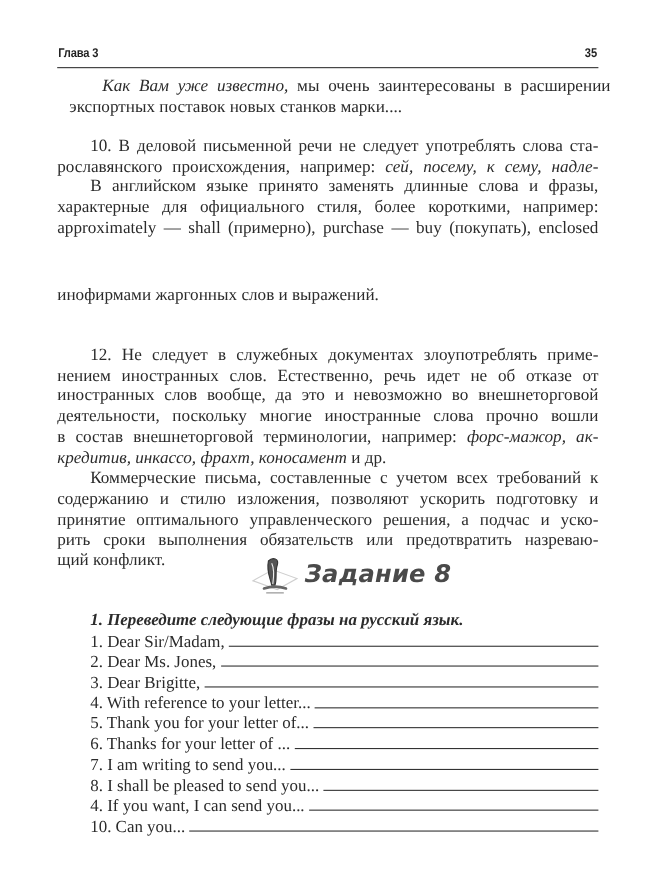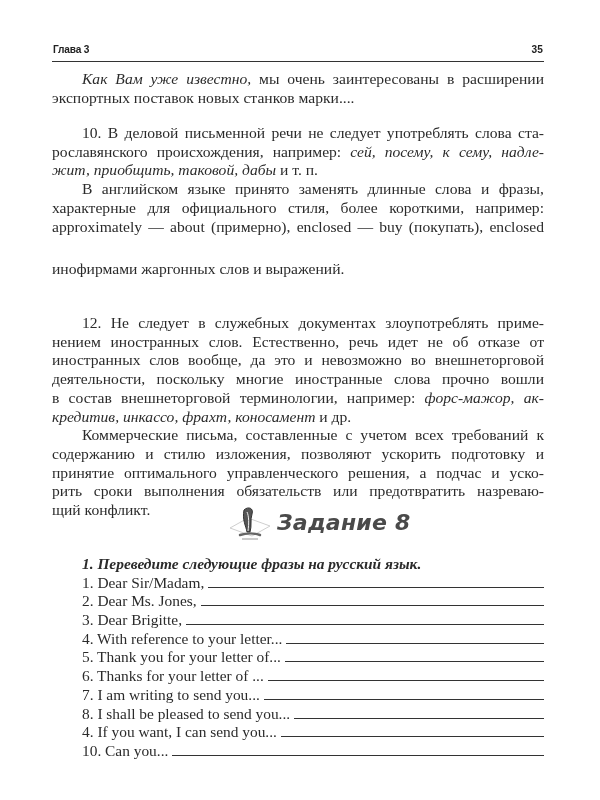--- a/index.html
+++ b/index.html
@@ -25,32 +25,31 @@
 </head>
 <body>
 
 <div class="page">
 
   <div class="header">
     <span class="chapter">Глава 3</span>
     <span class="pnum">35</span>
   </div>
 
-  <div class="body-text" style="top:70px;">
+  <div class="body-text" style="top:70px;margin-left:11px;">
     <span class="line ind"><i>Как Вам уже известно,</i><span> мы очень заинтересованы в расширении</span></span>
     <span class="line last">экспортных поставок новых станков марки....</span>
   </div>
 
   <div class="body-text" style="top:124px;">
     <span class="line ind">10. В деловой письменной речи не следует употреблять слова ста-</span>
     <span class="line"><span>рославянского происхождения, например: </span><i>сей, посему, к сему, надле-</i></span>
-    <span class="line last"><i>жит, приобщить, таковой, дабы</i><span> и т. п.</span></span>
     <span class="line ind">В английском языке принято заменять длинные слова и фразы,</span>
     <span class="line">характерные для официального стиля, более короткими, например:</span>
-    <span class="line">approximately — about (примерно), enclosed — buy (покупать), enclosed</span>
+    <span class="line">approximately — shall (примерно), purchase — buy (покупать), enclosed</span>
   </div>
 
   <div class="body-text" style="top:260px;">
     <span class="line last">инофирмами жаргонных слов и выражений.</span>
   </div>
 
   <div class="body-text" style="top:314px;">
     <span class="line ind">12. Не следует в служебных документах злоупотреблять приме-</span>
     <span class="line">нением иностранных слов. Естественно, речь идет не об отказе от</span>
     <span class="line">иностранных слов вообще, да это и невозможно во внешнеторговой</span>

